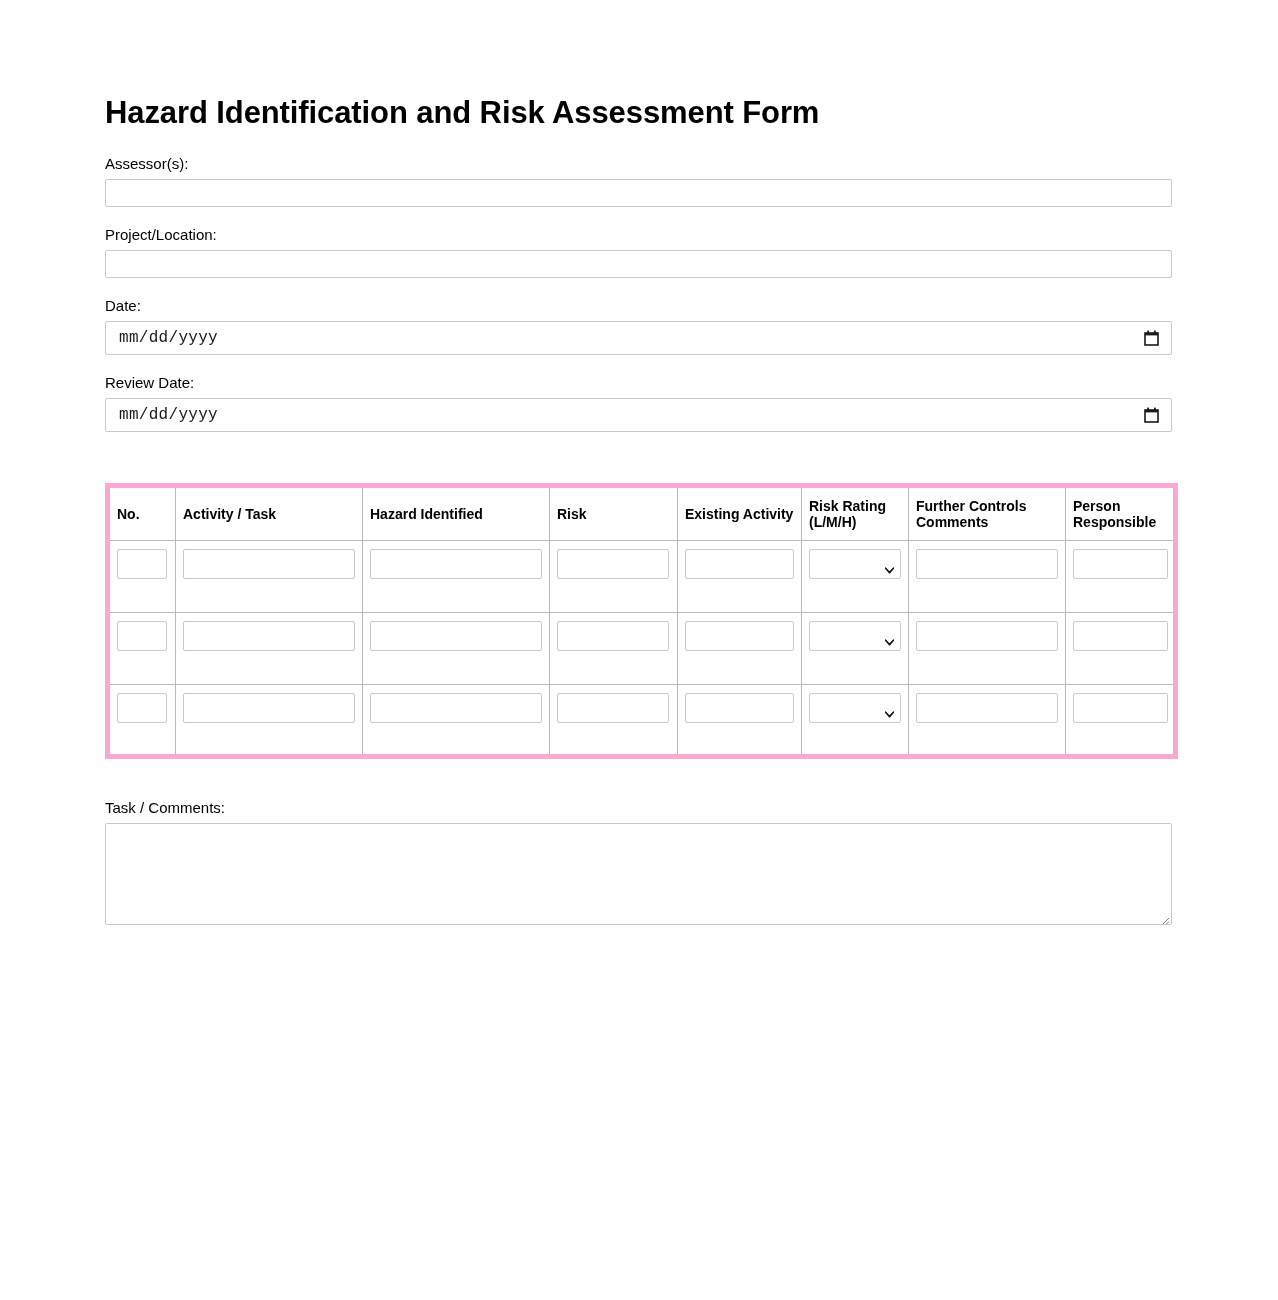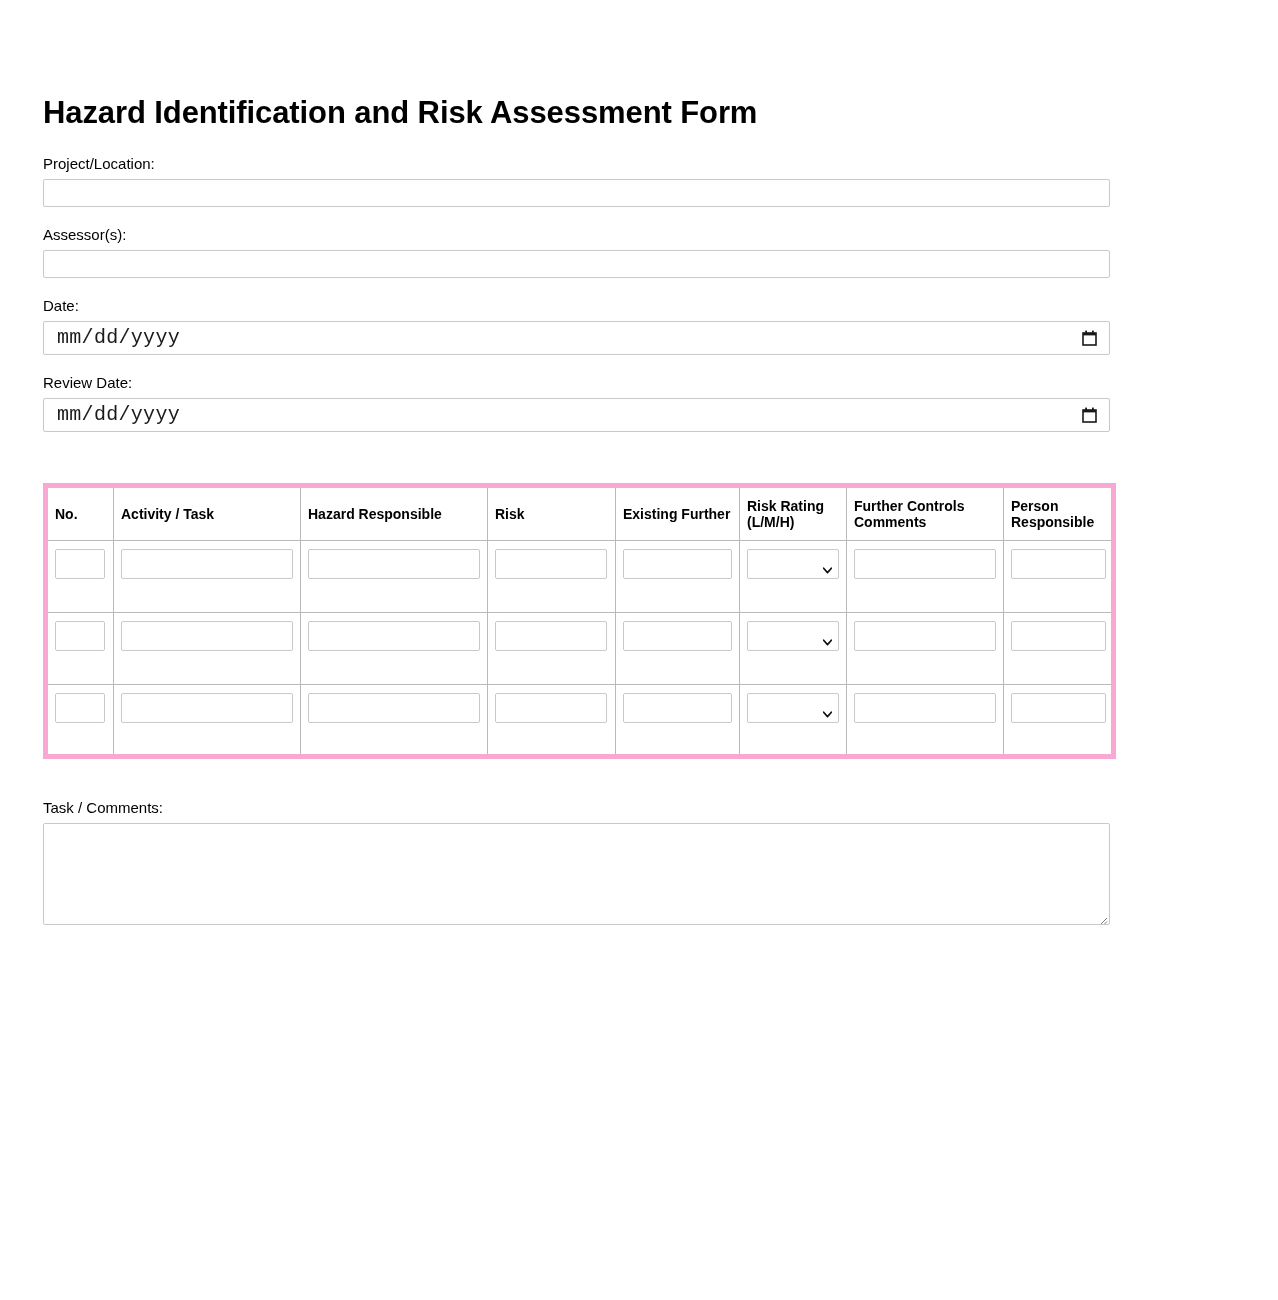--- a/index.html
+++ b/index.html
@@ -9,21 +9,21 @@
   }
   body {
     width: 1278px;
     height: 1300px;
     font-family: "Liberation Sans", sans-serif;
     color: #000000;
     -webkit-font-smoothing: antialiased;
   }
 
   .page {
-    padding: 95px 106px 0 43px;
+    padding: 95px 106px 0 105px;
     box-sizing: border-box;
   }
 
   .form-title {
     font-size: 31px;
     font-weight: bold;
     line-height: 1.15;
     margin: 0 0 24px 0;
     letter-spacing: -0.1px;
   }
@@ -75,21 +75,21 @@
     outline: none;
     cursor: text;
   }
   .date-placeholder {
     position: absolute;
     left: 14px;
     top: 0;
     height: 34px;
     line-height: 34px;
     font-family: "Liberation Mono", monospace;
-    font-size: 20px;
+    font-size: 16px;
     color: #1a1a1a;
     pointer-events: none;
     letter-spacing: 0.3px;
   }
   .calendar-icon {
     position: absolute;
     right: 13px;
     top: 9px;
     width: 15px;
     height: 16px;
@@ -212,26 +212,26 @@
   }
 </style>
 </head>
 <body>
 
 <div class="page">
 
   <h1 class="form-title">Hazard Identification and Risk Assessment Form</h1>
 
   <div class="field-block">
-    <div class="field-label">Project/Location:</div>
+    <div class="field-label">Assessor(s):</div>
     <input class="text-input" type="text" value="" style="">
   </div>
 
   <div class="field-block">
-    <div class="field-label">Assessor(s):</div>
+    <div class="field-label">Project/Location:</div>
     <input class="text-input" type="text" value="" style="">
   </div>
 
   <div class="field-block">
     <div class="field-label">Date:</div>
     <div class="date-row">
       <input class="date-input" type="text" readonly="" value="" style="">
       <span class="date-placeholder">mm/dd/yyyy</span>
       <span class="calendar-icon">
         <svg width="15" height="16" viewBox="0 0 15 16" xmlns="http://www.w3.org/2000/svg">
@@ -260,23 +260,23 @@
     </div>
   </div>
 
   <div class="spacer-before-table"></div>
 
   <table class="hazard-table">
     <thead>
       <tr>
         <th class="col-no">No.</th>
         <th class="col-activity">Activity / Task</th>
-        <th class="col-hazard">Hazard Responsible</th>
+        <th class="col-hazard">Hazard Identified</th>
         <th class="col-risk">Risk</th>
-        <th class="col-existing">Existing Further</th>
+        <th class="col-existing">Existing Activity</th>
         <th class="col-rating">Risk Rating (L/M/H)</th>
         <th class="col-further">Further Controls Comments</th>
         <th class="col-person">Person Responsible</th>
       </tr>
     </thead>
     <tbody>
 
       <tr>
         <td>
           <input class="cell-input w-no" type="text" value="" style="">

